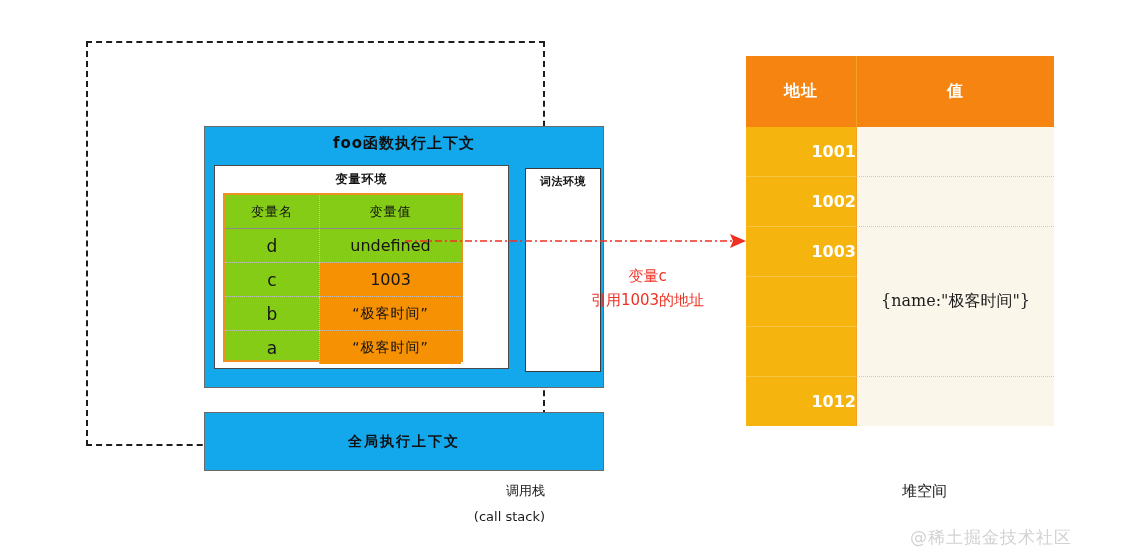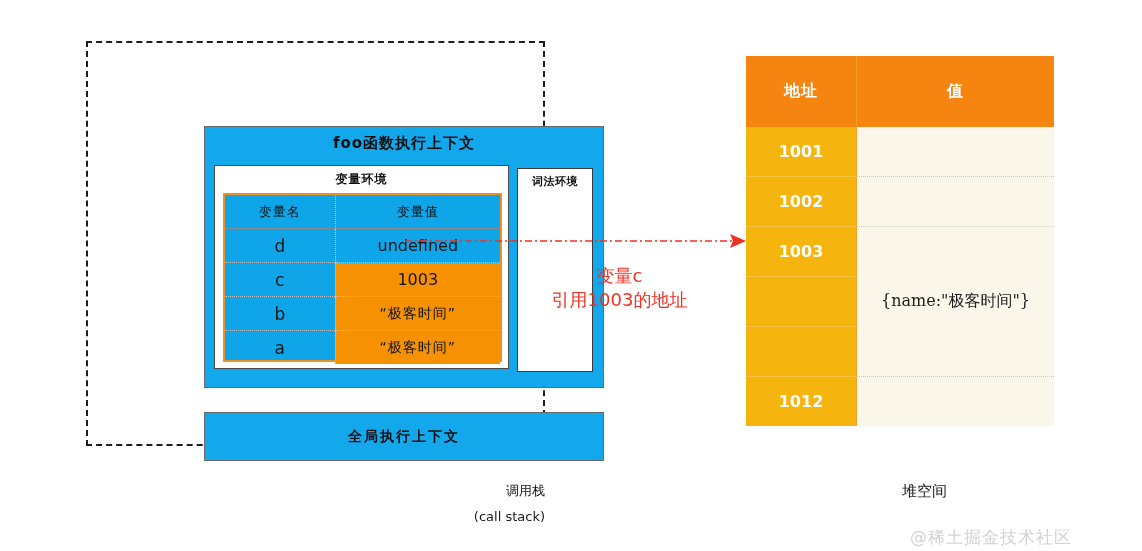--- a/index.html
+++ b/index.html
@@ -74,25 +74,25 @@
     letter-spacing: 1px;
     color: #101010;
     font-family: "DejaVu Sans", sans-serif;
   }
 
   
   #variable-table {
     position: absolute;
     left: 8px;
     top: 27px;
-    width: 279px;
+    width: 240px;
     height: 169px;
     border: 2px solid #ed9121;
     box-sizing: border-box;
-    background: #0ea5e9;
+    background: #84cc16;
   }
   #variable-table table {
     width: 100%;
     height: 100%;
     border-collapse: collapse;
     table-layout: fixed;
   }
   #variable-table td, #variable-table th {
     padding: 0;
     text-align: center;
@@ -126,21 +126,21 @@
   .vt-row td.vt-name-col { border-right: 1px dotted #c9c9c9; }
   td.vt-hl {
     background: #f59103;
     border-right: none !important;
   }
   td.vt-hl.vt-cn { font-size: 14px; letter-spacing: 1px; }
 
   
   #lexical-environment {
     position: absolute;
-    left: 312px;
+    left: 320px;
     top: 41px;
     width: 76px;
     height: 204px;
     background: #ffffff;
     border: 1px solid #3a3a3a;
     box-sizing: border-box;
   }
   #lexical-environment-title {
     position: absolute;
     left: 0;
@@ -153,21 +153,21 @@
     color: #101010;
     font-family: "DejaVu Sans", sans-serif;
   }
 
   
   #global-context {
     position: absolute;
     left: 116px;
     top: 369px;
     width: 400px;
-    height: 49px;
+    height: 59px;
     background: #13a7ec;
     border: 1px solid #6a6a6a;
     box-sizing: border-box;
     display: flex;
     align-items: center;
     justify-content: center;
   }
   #global-context-label {
     font-size: 14px;
     font-weight: 700;
@@ -192,26 +192,26 @@
   #reference-arrow {
     position: absolute;
     left: 405px;
     top: 225px;
     width: 350px;
     height: 34px;
     pointer-events: none;
   }
   #arrow-caption {
     position: absolute;
-    left: 512px;
+    left: 540px;
     top: 264px;
     width: 215px;
     text-align: center;
     color: #ef3124;
-    font-size: 18px;
+    font-size: 15px;
     line-height: 24px;
     font-family: "DejaVu Sans", sans-serif;
   }
 
   
   #heap-table {
     position: absolute;
     left: 746px;
     top: 56px;
     width: 308px;
@@ -232,21 +232,21 @@
     font-family: "DejaVu Sans", sans-serif;
   }
   #heap-table th.heap-addr-col { width: 110px; border-right: 1px solid #f3a024; }
   .heap-addr-cell {
     width: 110px;
     height: 49px;
     background: #f5b50e;
     color: #ffffff;
     font-size: 16px;
     font-weight: 700;
-    text-align: center;
+    text-align: right;
     vertical-align: middle;
     border-bottom: 1px solid #f6c444;
     border-right: 1px solid #f3a024;
     font-family: "DejaVu Sans", sans-serif;
   }
   .heap-addr-cell.last { border-bottom: none; }
   .heap-val-cell {
     background: #faf7ea;
     text-align: center;
     vertical-align: middle;

